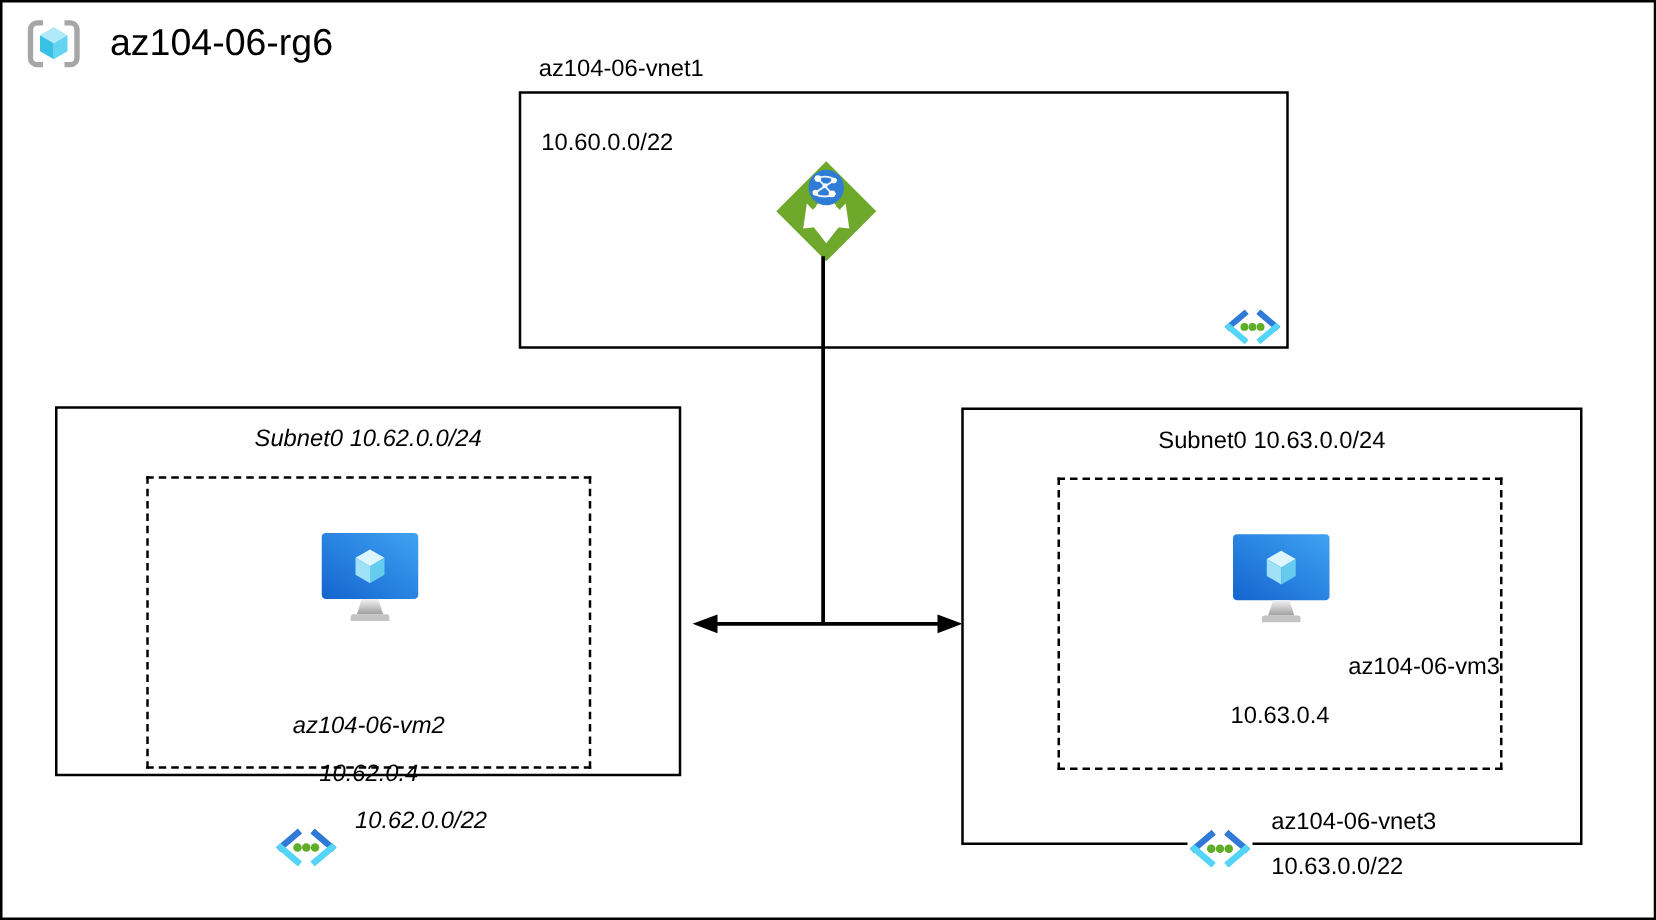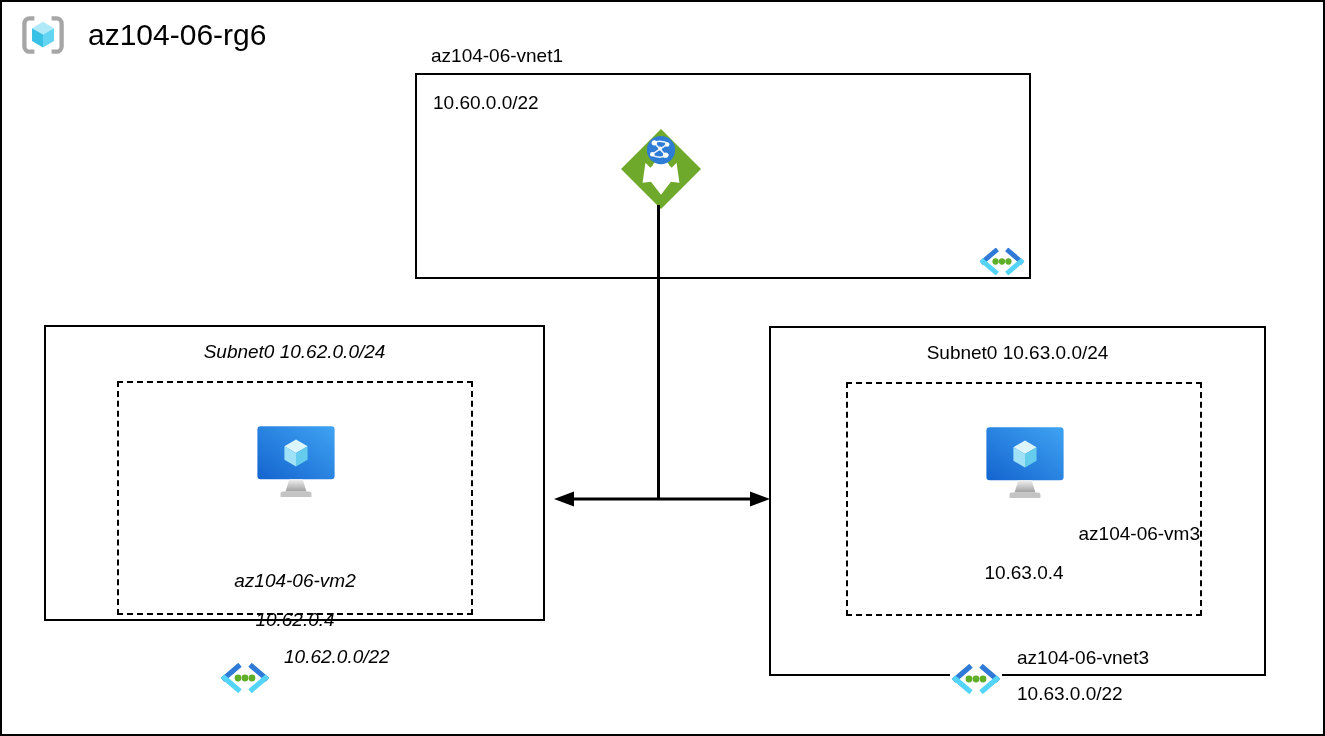--- a/index.html
+++ b/index.html
@@ -89,21 +89,21 @@
   <div class="abs" style="left:18px;top:12px;display:flex;align-items:center;gap:22px;">
     <svg class="icon" width="46" height="42" viewBox="0 0 48 44">
         <use href="#sym-rg"></use>
       </svg>
     <div class="t" style="font-size:30px;">az104-06-rg6</div>
   </div>
 
   <div class="abs t" style="left:429px;top:36px;">az104-06-vnet1</div>
 
   <div class="box" style="left:413px;top:71px;width:616px;height:206px;">
-    <div class="abs t" style="left:16px;top:10px;">10.60.0.0/22</div>
+    <div class="abs t" style="left:16px;top:22px;">10.60.0.0/22</div>
     <svg class="abs icon" style="left:203px;top:53px;" width="82" height="82" viewBox="0 0 80 80">
         <use href="#sym-appgw"></use>
       </svg>
     <svg class="abs icon" style="left:561px;top:172px;" width="48" height="29" viewBox="0 0 52 30">
         <use href="#sym-vnet"></use>
       </svg>
   </div>
 
   <div class="vline" style="left:655px;top:203px;width:3px;height:294px;"></div>
 

